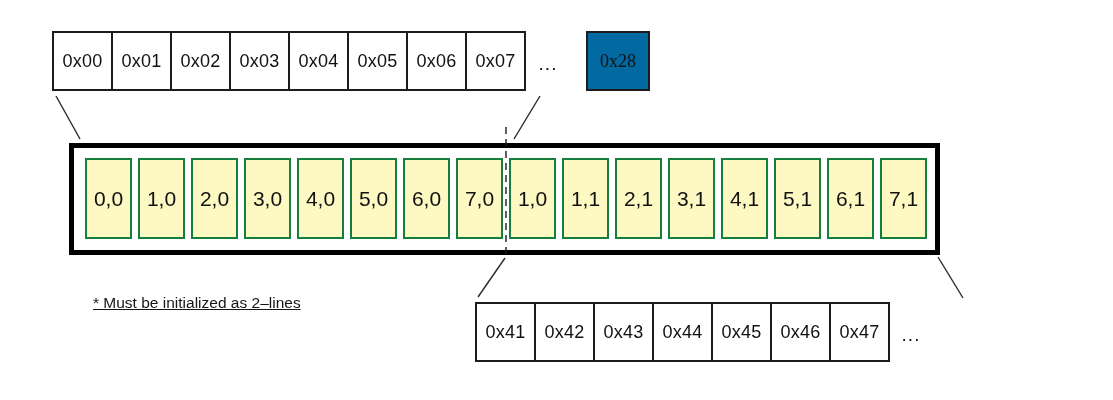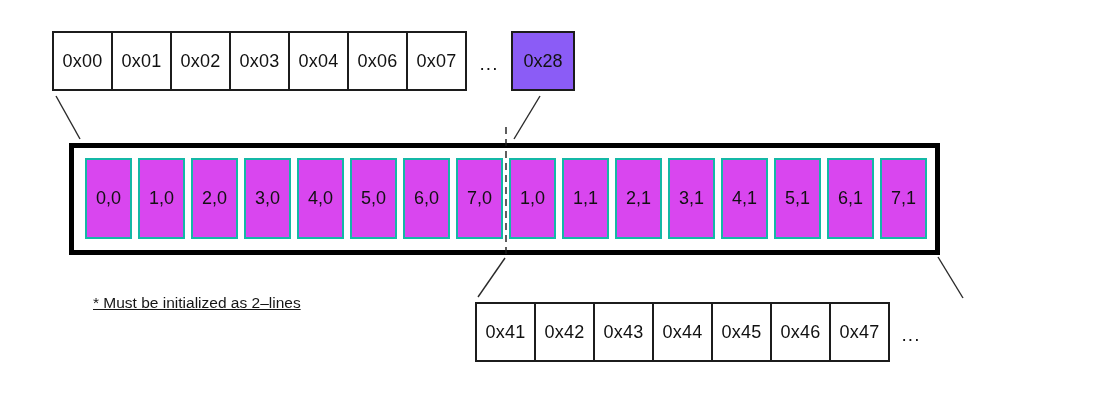--- a/index.html
+++ b/index.html
@@ -56,26 +56,27 @@
     font-size: 19px;
     letter-spacing: 1px;
     padding-top: 6px;
     box-sizing: border-box;
   }
   .lone-cell {
     box-sizing: border-box;
     width: 64px;
     height: 60px;
     border: 2px solid #1c1c1c;
-    margin-left: 0;
+    margin-left: 16px;
     display: flex;
     align-items: center;
     justify-content: center;
     font-size: 18px;
-    background: #8b5cf6;
+    background: #0369a1;
+    font-family: Liberation Serif, serif;
   }
   .row-bottom .ellipsis-box { width: 42px; }
   .row-bottom .lone-cell    { width: 61px; }
   
   .buffer {
     position: absolute;
     left: 69px;
     top: 143px;
     width: 871px;
     height: 112px;
@@ -86,26 +87,26 @@
     align-items: flex-start;
     padding: 10px 0 0 11px;
     gap: 6px;
     z-index: 1;
   }
   .buf-cell {
     flex: none;
     box-sizing: border-box;
     width: 47px;
     height: 81px;
-    border: 2px solid #14b8a6;
+    border: 2px solid #15803d;
     display: flex;
     align-items: center;
     justify-content: center;
-    font-size: 18px;
-    background: #d946ef;
+    font-size: 21px;
+    background: #fef9c3;
   }
   
   .note {
     position: absolute;
     left: 93px;
     top: 294px;
     font-size: 15.5px;
     color: #151515;
     z-index: 2;
     white-space: nowrap;
@@ -124,20 +125,21 @@
     <line x1="938" y1="257" x2="963" y2="298" stroke="#2a2a2a" stroke-width="1.4"></line>
     <line x1="506" y1="127" x2="506" y2="259" stroke="#1c1c1c" stroke-width="1.4" stroke-dasharray="7 5"></line>
   </svg>
 
   <div class="addr-row row-top">
     <div class="addr-cell first">0x00</div>
     <div class="addr-cell">0x01</div>
     <div class="addr-cell">0x02</div>
     <div class="addr-cell">0x03</div>
     <div class="addr-cell">0x04</div>
+    <div class="addr-cell">0x05</div>
     <div class="addr-cell">0x06</div>
     <div class="addr-cell">0x07</div>
     <div class="ellipsis-box">...</div>
     <div class="lone-cell">0x28</div>
   </div>
 
   <div class="buffer">
     <div class="buf-cell">0,0</div>
     <div class="buf-cell">1,0</div>
     <div class="buf-cell">2,0</div>

